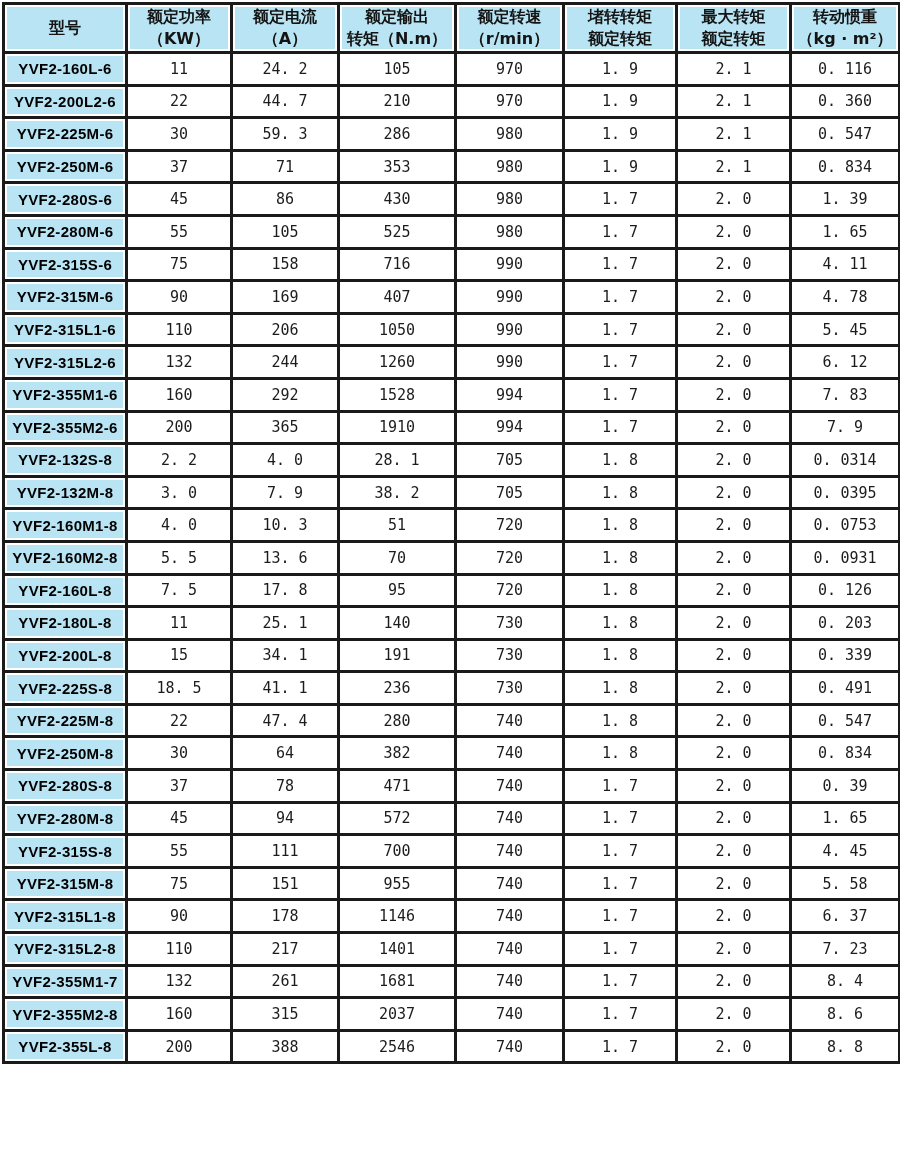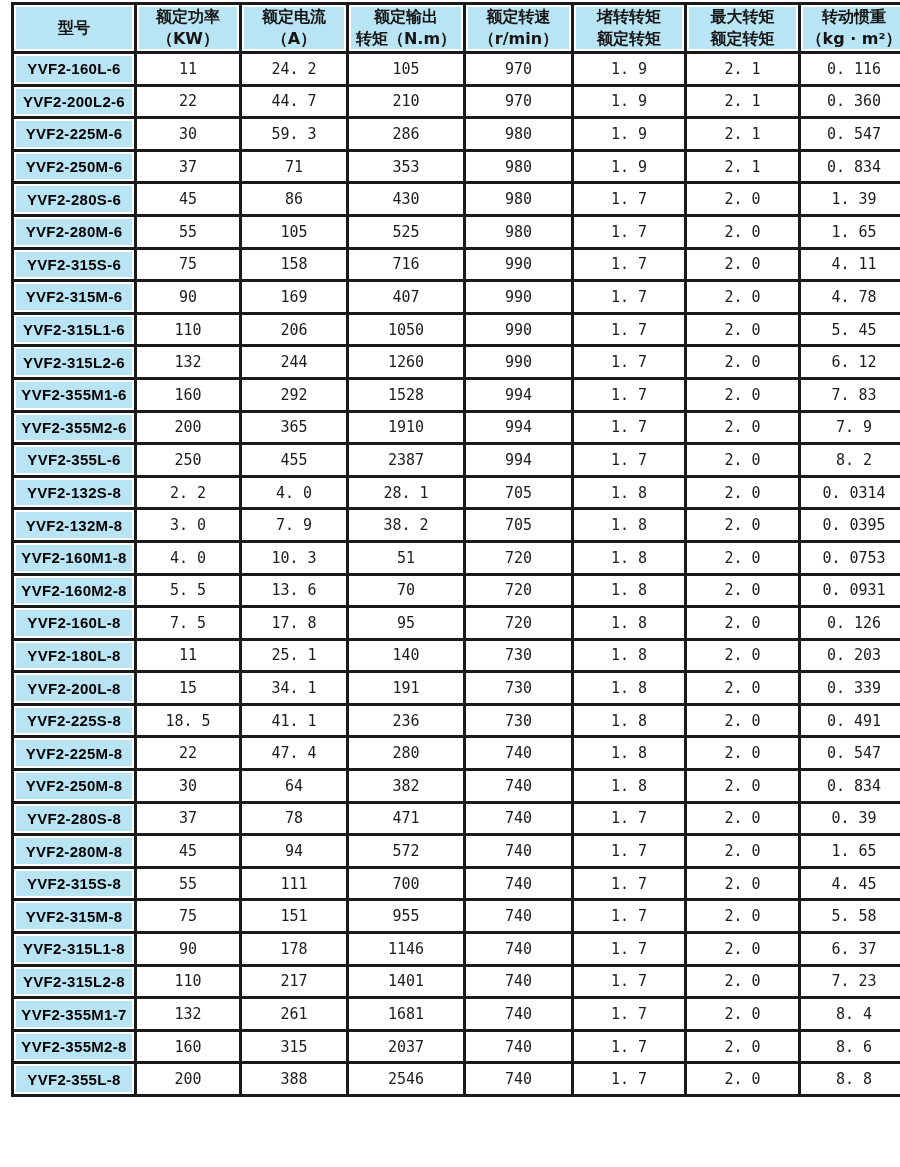--- a/index.html
+++ b/index.html
@@ -7,21 +7,20 @@
     padding: 0;
     background: #ffffff;
   }
   .page {
     width: 713px;
     height: 1167px;
     box-sizing: border-box;
     padding: 2px;
     background: #ffffff;
     font-family: "DejaVu Sans", "Liberation Sans", sans-serif;
-    margin-left: 9px;
   }
   table.spec {
     border-collapse: collapse;
     table-layout: fixed;
     width: 896px;
   }
   table.spec th,
   table.spec td {
     border: 3px solid #1a1a1a;
     text-align: center;
@@ -221,30 +220,20 @@
           <td class="model">YVF2-355M2-6</td>
           <td>200</td>
           <td>365</td>
           <td>1910</td>
           <td>994</td>
           <td>1. 7</td>
           <td>2. 0</td>
           <td>7. 9</td>
         </tr>
         <tr>
-          <td class="model">YVF2-355L-6</td>
-          <td>250</td>
-          <td>455</td>
-          <td>2387</td>
-          <td>994</td>
-          <td>1. 7</td>
-          <td>2. 0</td>
-          <td>8. 2</td>
-        </tr>
-        <tr>
           <td class="model">YVF2-132S-8</td>
           <td>2. 2</td>
           <td>4. 0</td>
           <td>28. 1</td>
           <td>705</td>
           <td>1. 8</td>
           <td>2. 0</td>
           <td>0. 0314</td>
         </tr>
         <tr>

